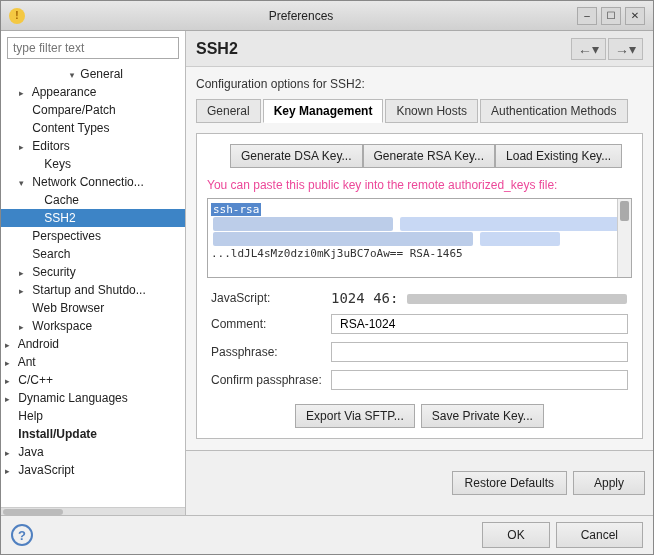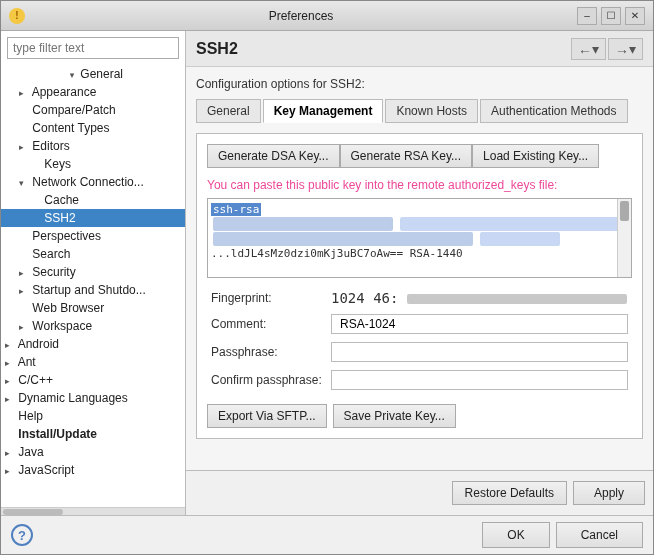--- a/index.html
+++ b/index.html
@@ -59,21 +59,21 @@
     .tabs { display: flex; gap: 0; margin-bottom: 10px; }
     .tab {
       border: 1px solid #bbb; padding: 4px 10px; background: #e8e8e8; cursor: pointer;
       color: #333; margin-right: 2px;
     }
     .tab.active { background: #fff; border-bottom: 1px solid #fff; font-weight: bold; color: #000; }
 
     
     .tab-content { background: #fff; border: 1px solid #bbb; padding: 10px; }
 
-    .btn-row { display: flex; margin-bottom: 10px; }
+    .btn-row { display: flex; margin-bottom: 10px; margin-left: 23px; }
     .btn {
       border: 1px solid #aaa; background: linear-gradient(to bottom, #f0f0f0, #e0e0e0);
       padding: 4px 10px; cursor: pointer; font-size: 12px; color: #222;
     }
 
     .hint-text { font-size: 12px; color: #ec4899; margin-bottom: 6px; }
     .key-display {
       width: 100%; height: 80px; border: 1px solid #aaa; background: #fff;
       font-family: monospace; font-size: 11px; overflow: hidden; position: relative;
     }
@@ -87,32 +87,32 @@
     .key-scrollbar {
       position: absolute; right: 0; top: 0; bottom: 0; width: 14px; background: #f0f0f0; border-left: 1px solid #ccc;
     }
     .key-scrollbar-thumb { margin: 0 2px; height: 20px; background: #aaa; border-radius: 2px; margin-top: 2px; }
 
     .form-table { width: 100%; border-collapse: collapse; margin-top: 8px; }
     .form-table td { padding: 4px 4px; vertical-align: middle; }
     .form-table td:first-child { width: 120px; color: #333; white-space: nowrap; }
     .form-input { width: 100%; border: 1px solid #bbb; padding: 2px 8px; background: #fff; font-size: 12px; }
 
-    .bottom-btn-row { display: flex; justify-content: flex-start; gap: 6px; margin-top: 10px; }
+    .bottom-btn-row { display: flex; justify-content: center; gap: 6px; margin-top: 10px; }
 
     
     .footer { border-top: 1px solid #bbb; padding: 6px 10px; display: flex; justify-content: space-between; align-items: center; background: #f0f0f0; }
     .footer-left { display: flex; align-items: center; }
     .footer-right { display: flex; gap: 6px; }
     .footer-btn {
       border: 1px solid #aaa; background: linear-gradient(to bottom, #f0f0f0, #e0e0e0);
       padding: 5px 24px; cursor: pointer; font-size: 12px; color: #222;
     }
 
-    .main-footer { border-top: 1px solid #bbb; padding: 10px 8px; display: flex; justify-content: flex-end; gap: 6px; align-items: flex-start; background: #f0f0f0; }
+    .main-footer { border-top: 1px solid #bbb; padding: 20px 8px; display: flex; justify-content: flex-end; gap: 6px; align-items: flex-start; background: #f0f0f0; }
     .restore-btn {
       border: 1px solid #aaa; background: linear-gradient(to bottom, #f0f0f0, #e0e0e0);
       padding: 4px 12px; cursor: pointer; font-size: 12px; color: #222;
     }
     .apply-btn {
       border: 1px solid #aaa; background: linear-gradient(to bottom, #f0f0f0, #e0e0e0);
       padding: 4px 20px; cursor: pointer; font-size: 12px; color: #222;
     }
 
     .help-icon { width: 22px; height: 22px; border-radius: 50%; border: 2px solid #5080c0; display: flex; align-items: center; justify-content: center; color: #5080c0; font-weight: bold; font-size: 13px; cursor: pointer; }
@@ -268,31 +268,31 @@
 
           <div class="hint-text">You can paste this public key into the remote authorized_keys file:</div>
 
           <div class="key-display">
             <div class="key-display-inner">
               <span class="key-highlight">ssh-rsa</span><br>
               <span class="key-blurred"></span>
               <span class="key-blurred2"></span><br>
               <span class="key-blurred" style="width:260px;"></span>
               <span class="key-blurred2" style="width:80px;"></span><br>
-              <span class="key-end">...ldJL4sMz0dzi0mKj3uBC7oAw== RSA-1440</span>
+              <span class="key-end">...ldJL4sMz0dzi0mKj3uBC7oAw== RSA-1465</span>
             </div>
             <div class="key-scrollbar">
               <div class="key-scrollbar-thumb"></div>
             </div>
           </div>
 
           <table class="form-table">
             <tbody>
                 <tr>
-              <td>Fingerprint:</td>
+              <td>JavaScript:</td>
               <td>
                 <span style="font-family:monospace; font-size:14px; color:#333;">1024 46: <span style="display:inline-block;width:220px;height:10px;background:#b0b0b0;border-radius:2px;vertical-align:middle;opacity:0.7;"></span></span>
               </td>
             </tr>
             <tr>
               <td>Comment:</td>
               <td>
                 <input class="form-input" type="text" value="RSA-1024" style="">
               </td>
             </tr>

